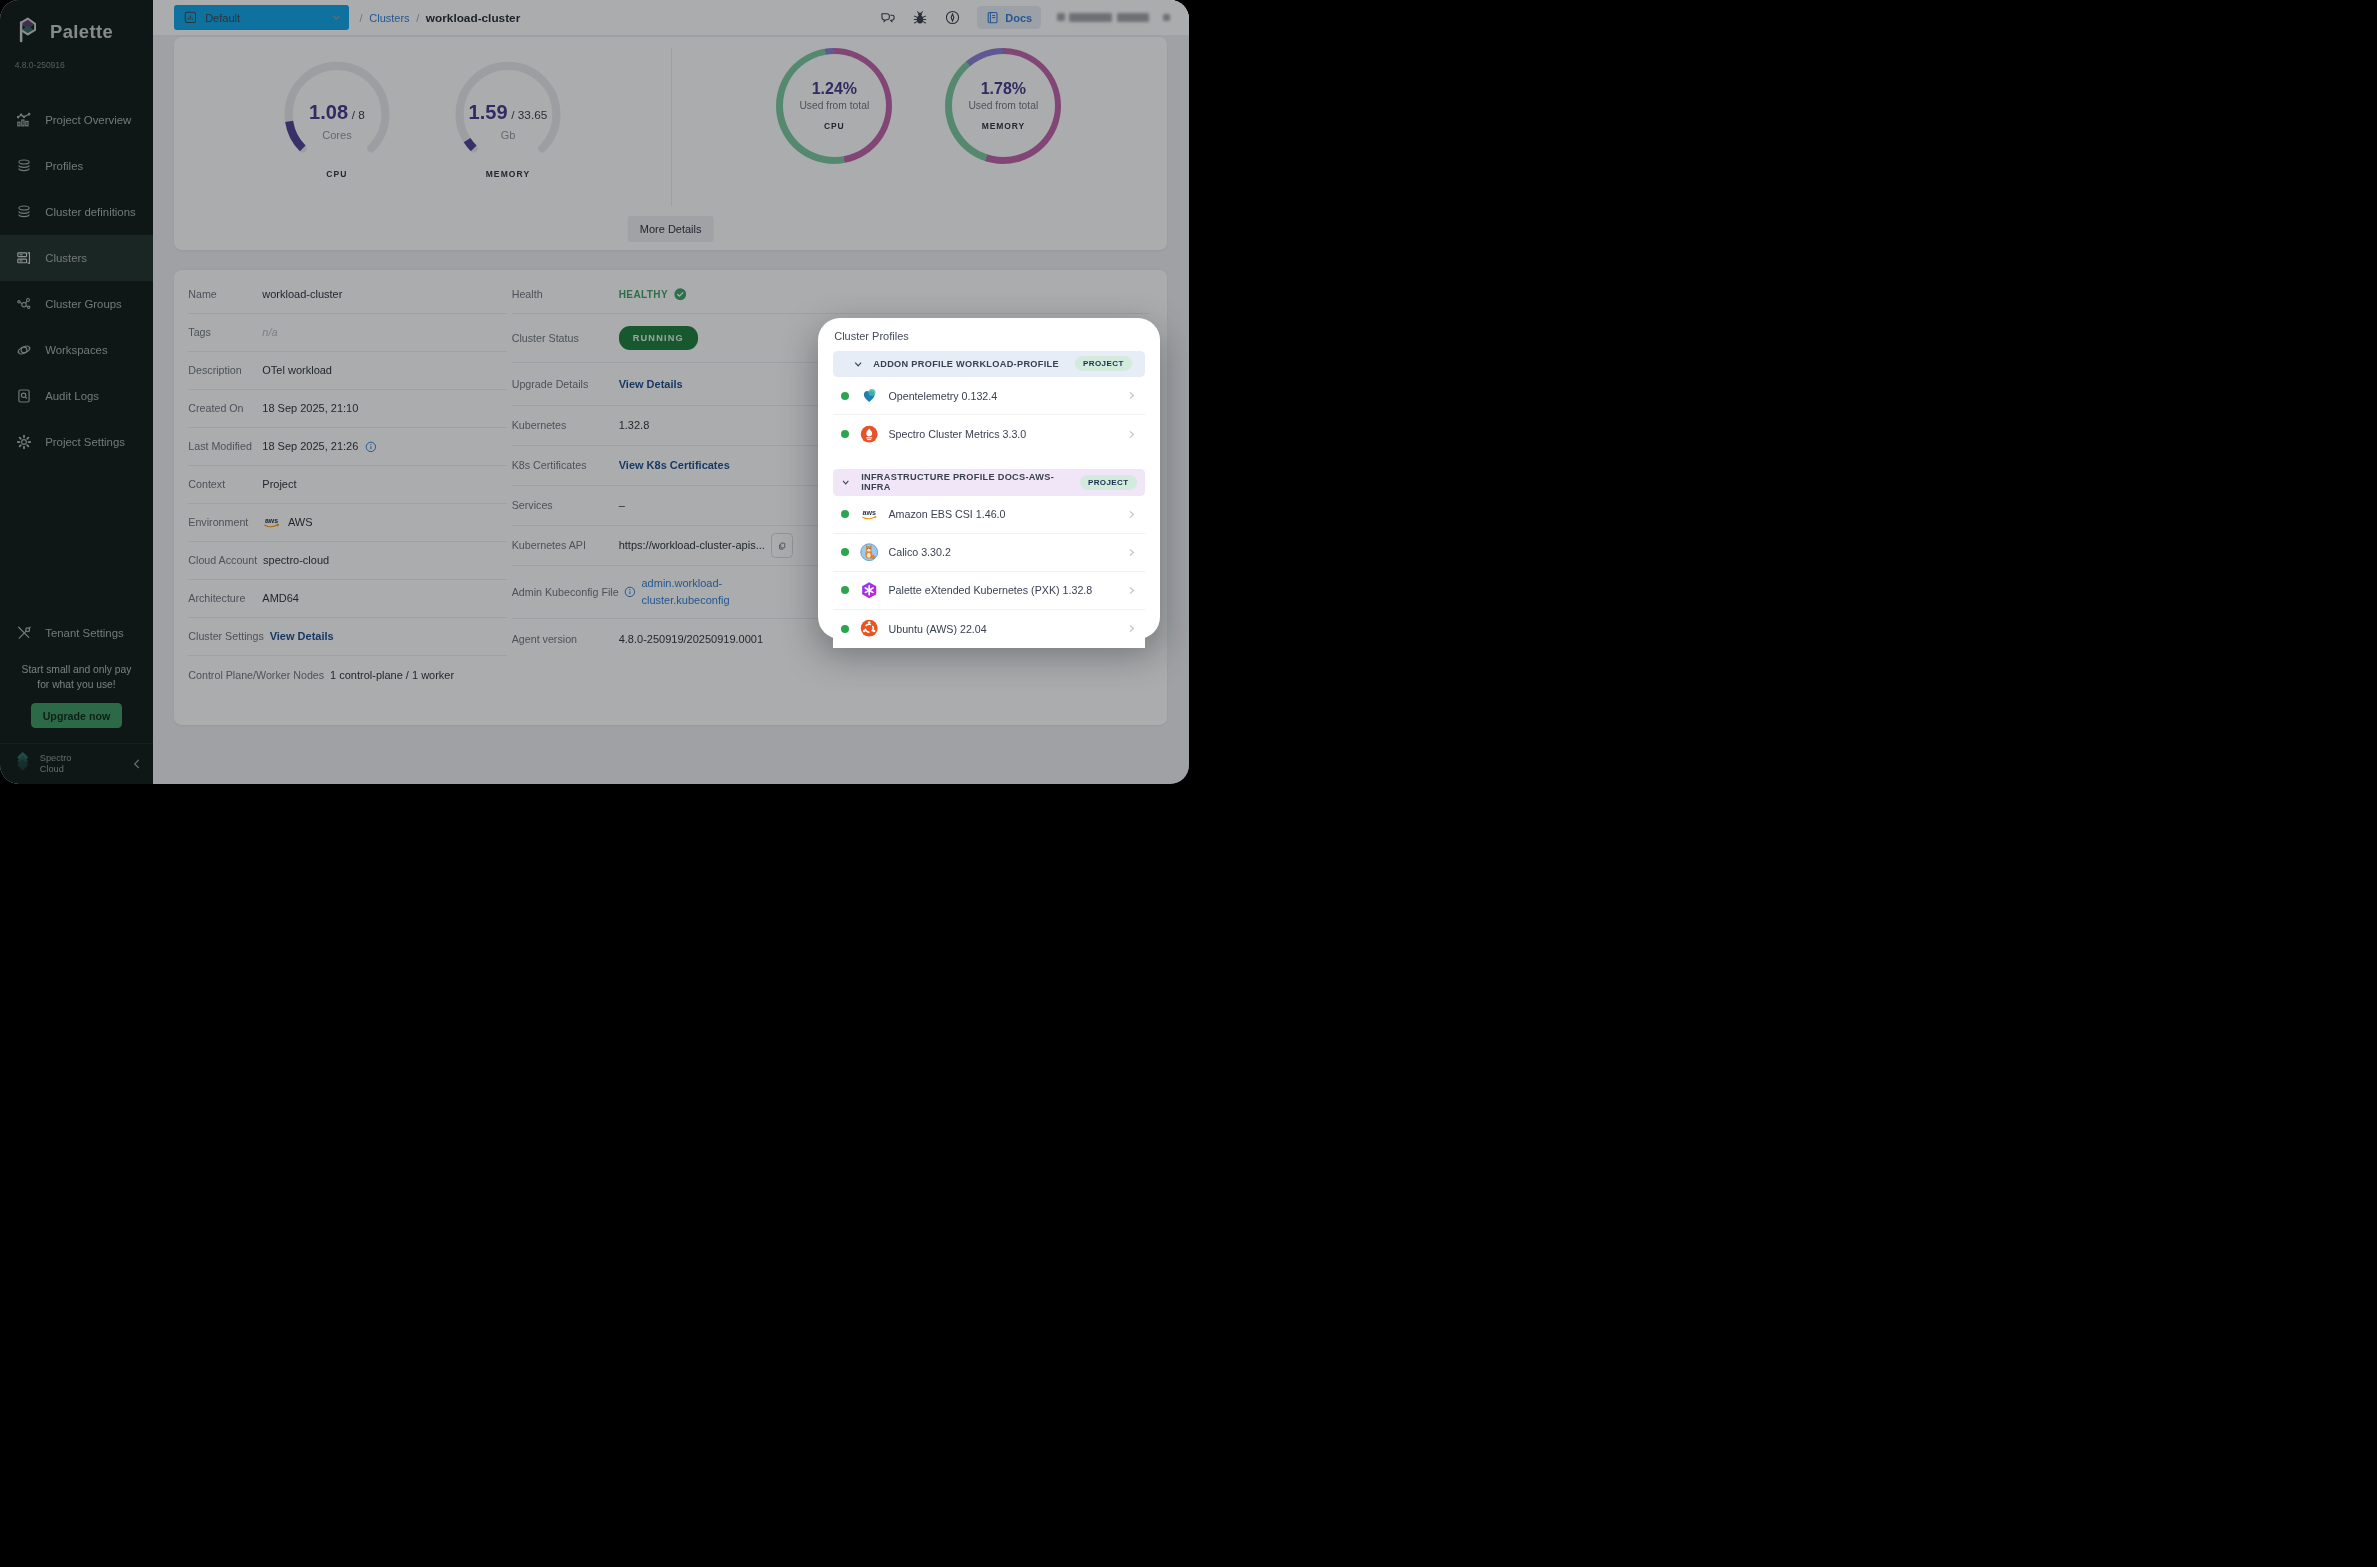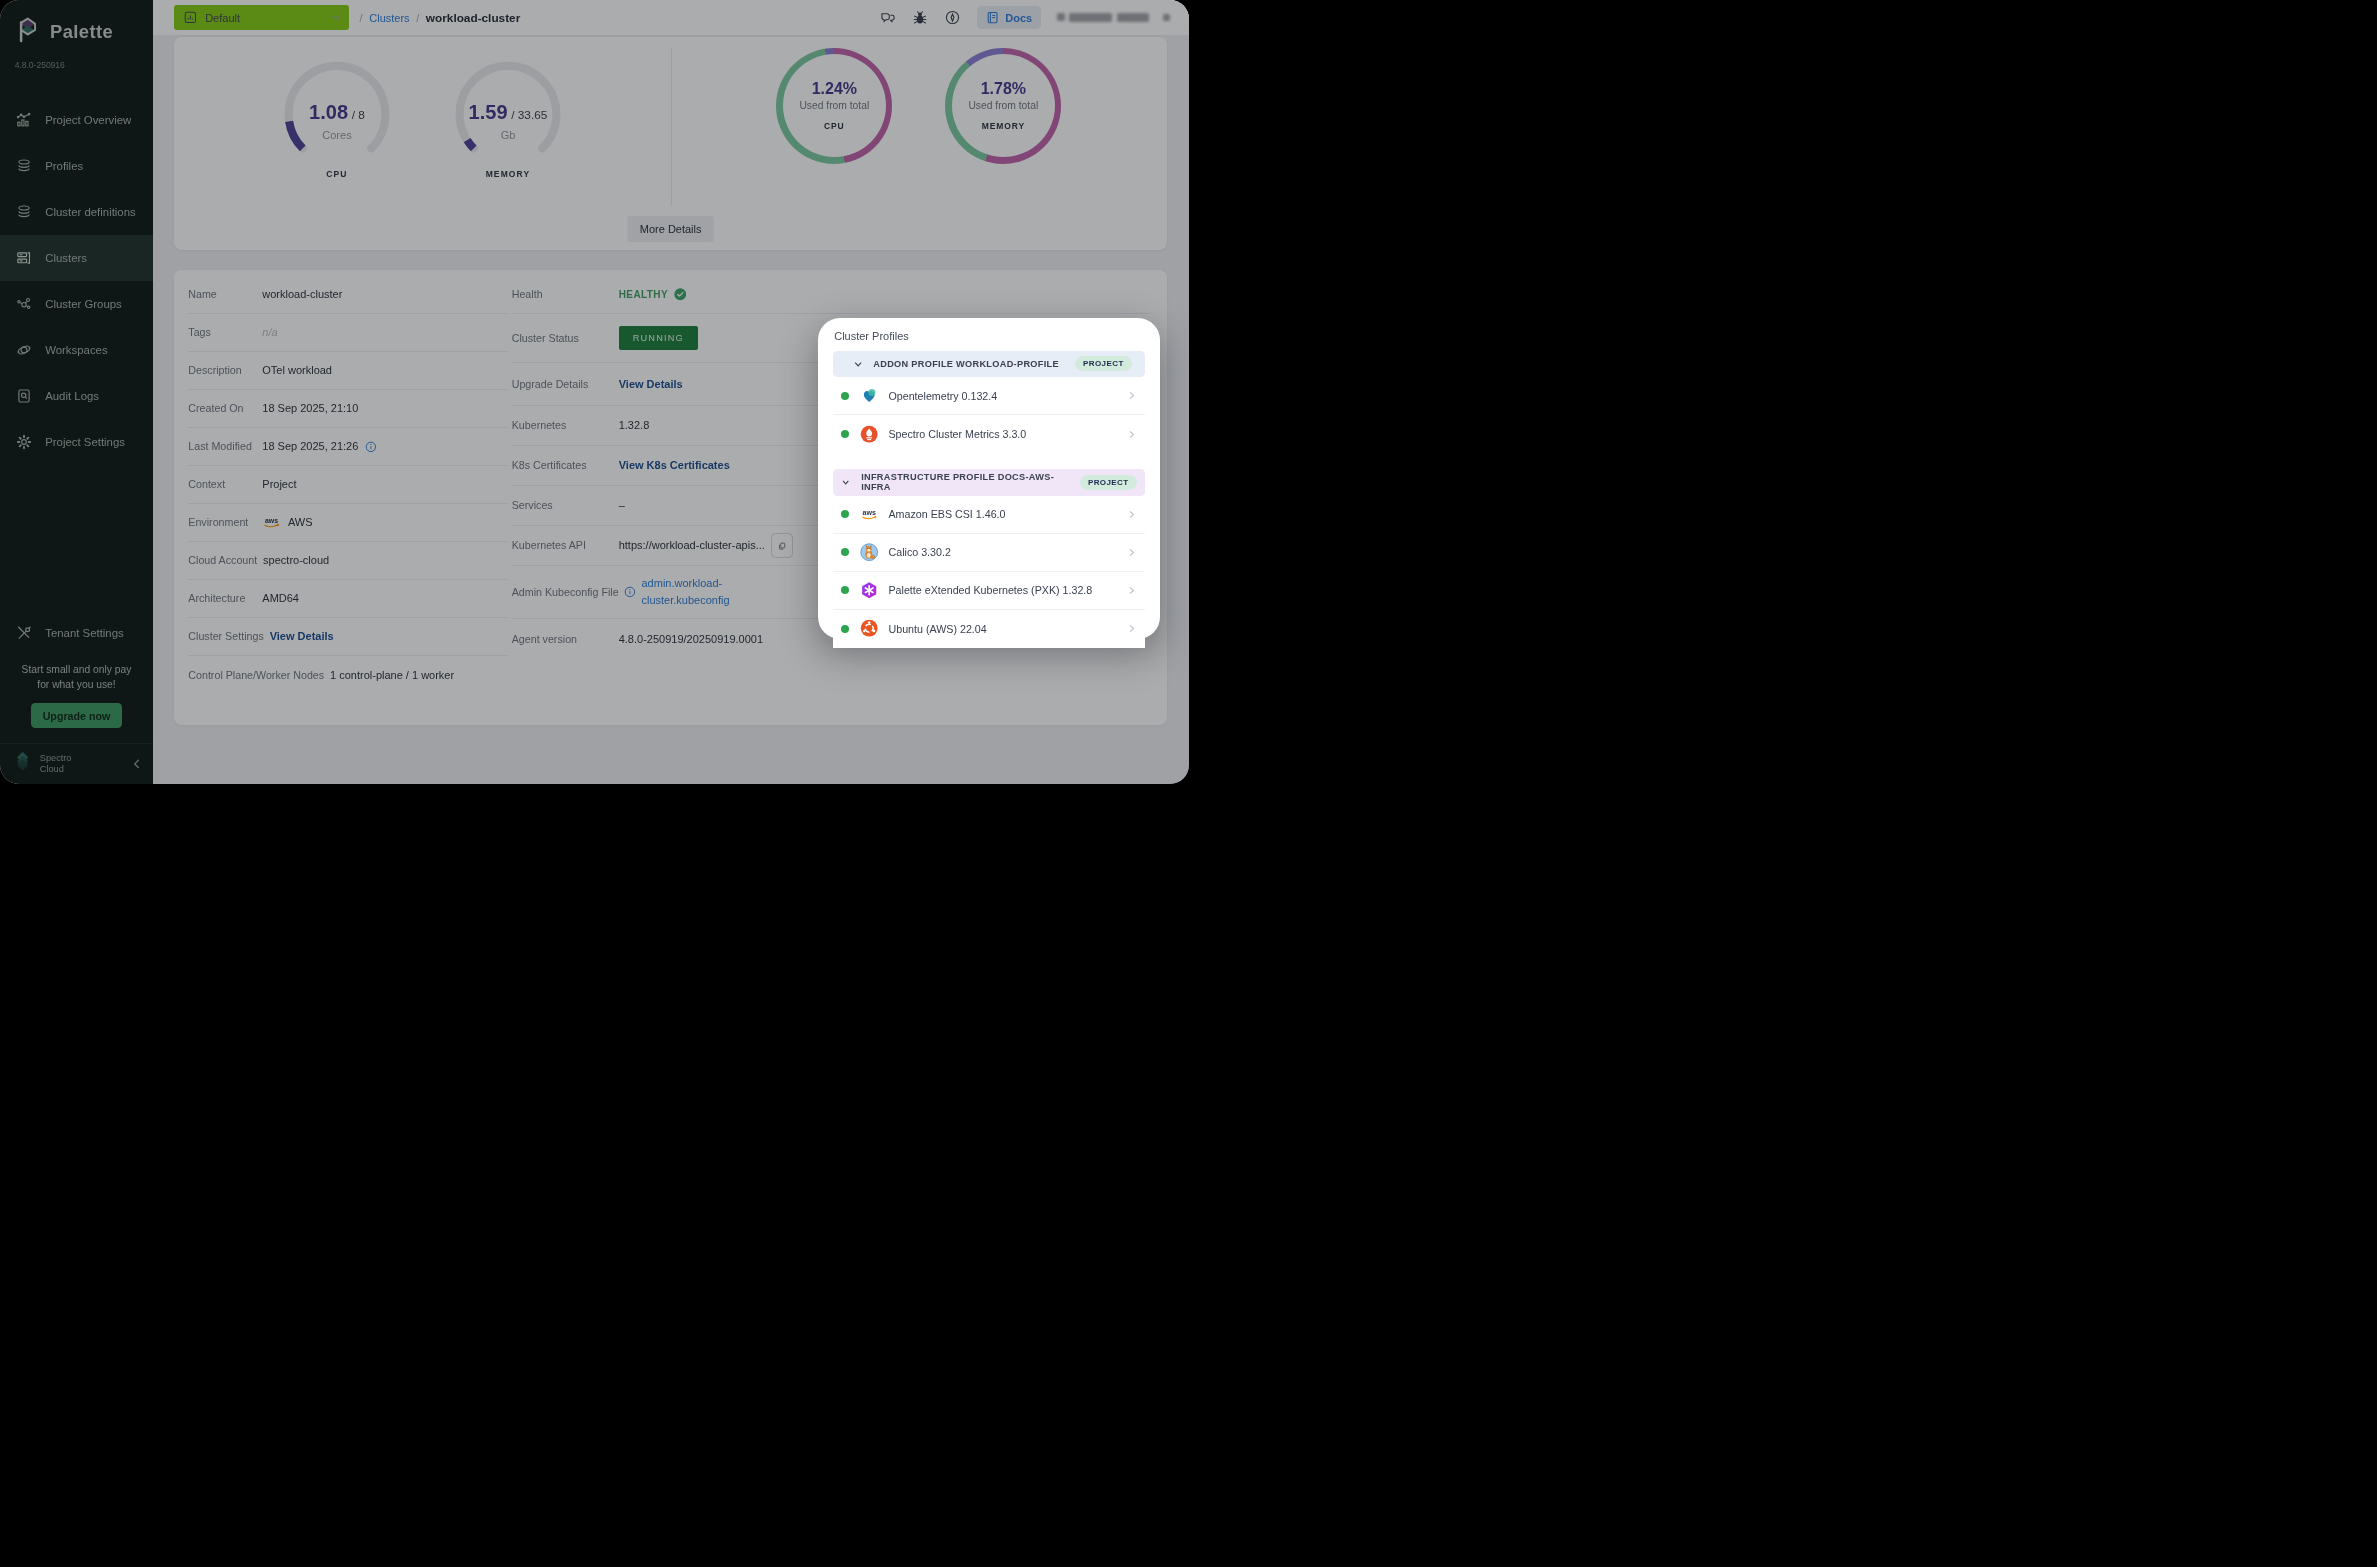--- a/index.html
+++ b/index.html
@@ -21,21 +21,21 @@
   .promo{padding:0 17.7px;text-align:center;font-size:10.3px;line-height:1.5;color:#b4bdb7;}
   .upgrade-btn{display:block;margin:10.3px auto 14.7px;background:var(--upgrade-green,#3d9a63);color:#10271b;
       font-size:10.7px;font-weight:700;border:none;border-radius:4.4px;padding:6.6px 11.8px;font-family:inherit;cursor:pointer;}
   .side-footer{border-top:0.7px solid #1c2925;height:41px;display:flex;align-items:center;gap:7.4px;padding:0 10.3px 0 11.8px;}
   .sc-name{font-size:9.2px;color:#939d97;line-height:1.2;}
   .collapse{margin-left:auto;cursor:pointer;display:flex;}
 
   
   .main{flex:1;display:flex;flex-direction:column;min-width:0;}
   .topbar{height:35px;background:#fff;display:flex;align-items:center;padding:0 19px 0 21.3px;gap:10.3px;}
-  .proj-select{width:175px;height:25px;background:#84cc16;border-radius:2.9px;display:flex;align-items:center;gap:7.4px;padding:0 8.8px;cursor:pointer;}
+  .proj-select{width:175px;height:25px;background:#0ea5e9;border-radius:2.9px;display:flex;align-items:center;gap:7.4px;padding:0 8.8px;cursor:pointer;}
   .proj-select .label{font-size:11px;color:#3f454f;}
   .proj-select .chev{margin-left:auto;display:flex;}
   .breadcrumb{display:flex;align-items:center;gap:6.6px;font-size:11px;}
   .bc-sep{color:#a7adb6;}
   .bc-link{color:var(--accent-blue,#2f7cd6);cursor:pointer;}
   .bc-cur{color:#262c38;font-weight:700;font-size:11.8px;}
   .top-right{margin-left:auto;display:flex;align-items:center;gap:16px;}
   .tb-icon{display:flex;cursor:pointer;}
   .docs-chip{display:flex;align-items:center;gap:5.9px;background:#e9eef8;border-radius:4.4px;height:23.6px;padding:0 8.8px;cursor:pointer;}
   .docs-chip span{color:var(--accent-blue,#2f7cd6);font-size:11px;font-weight:600;}
@@ -83,22 +83,22 @@
   .dcol.right{flex:1;padding-left:4.4px;min-width:0;}
   .drow{display:flex;align-items:center;min-height:38px;border-bottom:0.7px solid #ededf1;padding:2.9px 0;}
   .dcol .drow:last-child{border-bottom:none;}
   .dlabel{min-width:74px;padding-right:5.9px;font-size:10.7px;color:#6e7580;display:flex;align-items:center;gap:5.2px;white-space:nowrap;}
   .dcol.right .dlabel{min-width:107px;}
   .dvalue{font-size:11px;color:#2c323e;display:flex;align-items:center;gap:6.6px;min-width:0;}
   .muted-italic{color:#b8bcc4;font-style:italic;}
   .navy-link{color:var(--link-navy,#1d4e8f);font-weight:600;cursor:pointer;}
   .blue-link{color:var(--accent-blue,#2f7cd6);cursor:pointer;}
   .healthy{color:var(--healthy-green,#3f9e63);font-weight:700;font-size:10px;letter-spacing:0.4px;display:flex;align-items:center;gap:5.9px;}
-  .running-pill{background:var(--running-bg,#1e7e3e);color:#e9f3ec;font-size:9.2px;font-weight:400;letter-spacing:1.2px;
-      padding:7.4px 14px;border-radius:2px;display:inline-block;}
+  .running-pill{background:var(--running-bg,#1e7e3e);color:#e9f3ec;font-size:9.2px;font-weight:700;letter-spacing:1.2px;
+      padding:7.4px 14px;border-radius:11px;display:inline-block;}
   .rh-b{min-height:49px;} .rh-c{min-height:43px;} .rh-d{min-height:40px;} .rh-h{min-height:53px;} .rh-i{min-height:41px;}
   .api-text{max-width:151px;overflow:hidden;white-space:nowrap;}
   .copy-btn{width:22px;height:25px;border:0.7px solid #d6d9de;border-radius:4.4px;background:#fff;display:flex;align-items:center;justify-content:center;cursor:pointer;}
   .wrap-link{max-width:124px;line-height:1.5;word-break:break-word;}
 
   
   .dim{position:absolute;inset:0;background:rgba(13,16,20,.35);z-index:40;}
   .modal{position:absolute;left:818px;top:318px;width:342px;height:321px;background:#fff;border-radius:22px;z-index:50;
       box-shadow:0 13.2px 37px rgba(10,15,25,.38);padding:10.3px 14.7px 8.8px;}
   .modal-title{font-size:11px;color:#454c59;margin:1.5px 0 8.8px 1.5px;}

